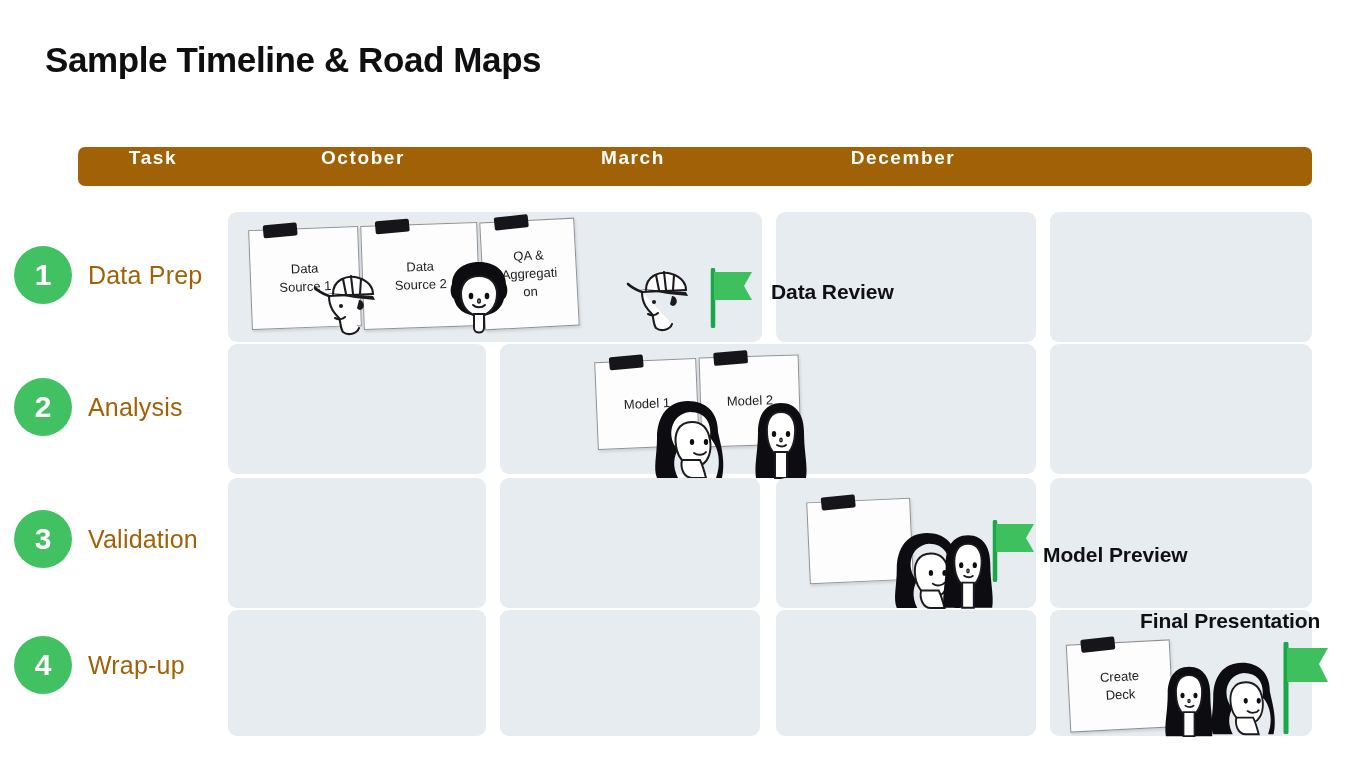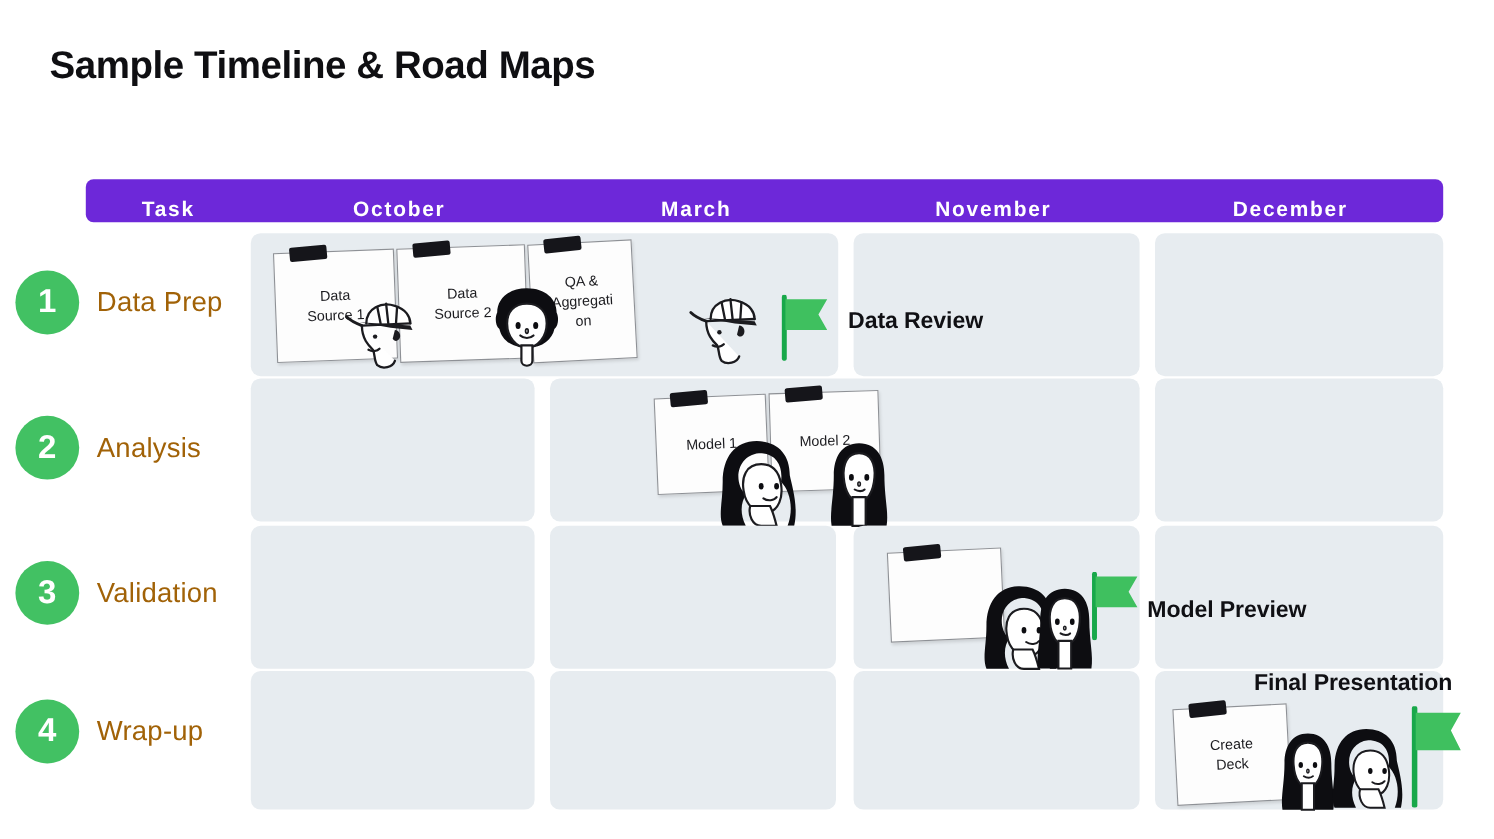--- a/index.html
+++ b/index.html
@@ -18,26 +18,26 @@
     font-size: 35px;
     font-weight: bold;
     letter-spacing: -0.4px;
     color: #0f0f12;
     white-space: nowrap;
   }
 
   
   .header-bar {
     position: absolute;
-    left: 78px; top: 163px;
+    left: 78px; top: 147px;
     width: 1234px; height: 39px;
-    background: #6d28d9;
+    background: #a16207;
     border-radius: 7px;
     display: flex;
-    align-items: flex-end;
+    align-items: flex-start;
   }
   .header-cell {
     color: #ffffff;
     font-size: 19px;
     font-weight: bold;
     letter-spacing: 1.6px;
     text-align: center;
   }
   .hc-task { width: 150px; margin-left: 0px; }
   .hc-month { width: 270px; }
@@ -128,21 +128,20 @@
 <body>
 
 <div class="page">
 
   <div class="title">Sample Timeline &amp; Road Maps</div>
 
   <div class="header-bar">
     <div class="header-cell hc-task">Task</div>
     <div class="header-cell hc-month">October</div>
     <div class="header-cell hc-month">March</div>
-    <div class="header-cell hc-month">November</div>
     <div class="header-cell hc-month">December</div>
   </div>
 
   <div class="row-label" style="top:246px;">
     <div class="badge">1</div>
     <div class="row-title">Data Prep</div>
   </div>
 
   <div class="row" style="top:212px;">
 

